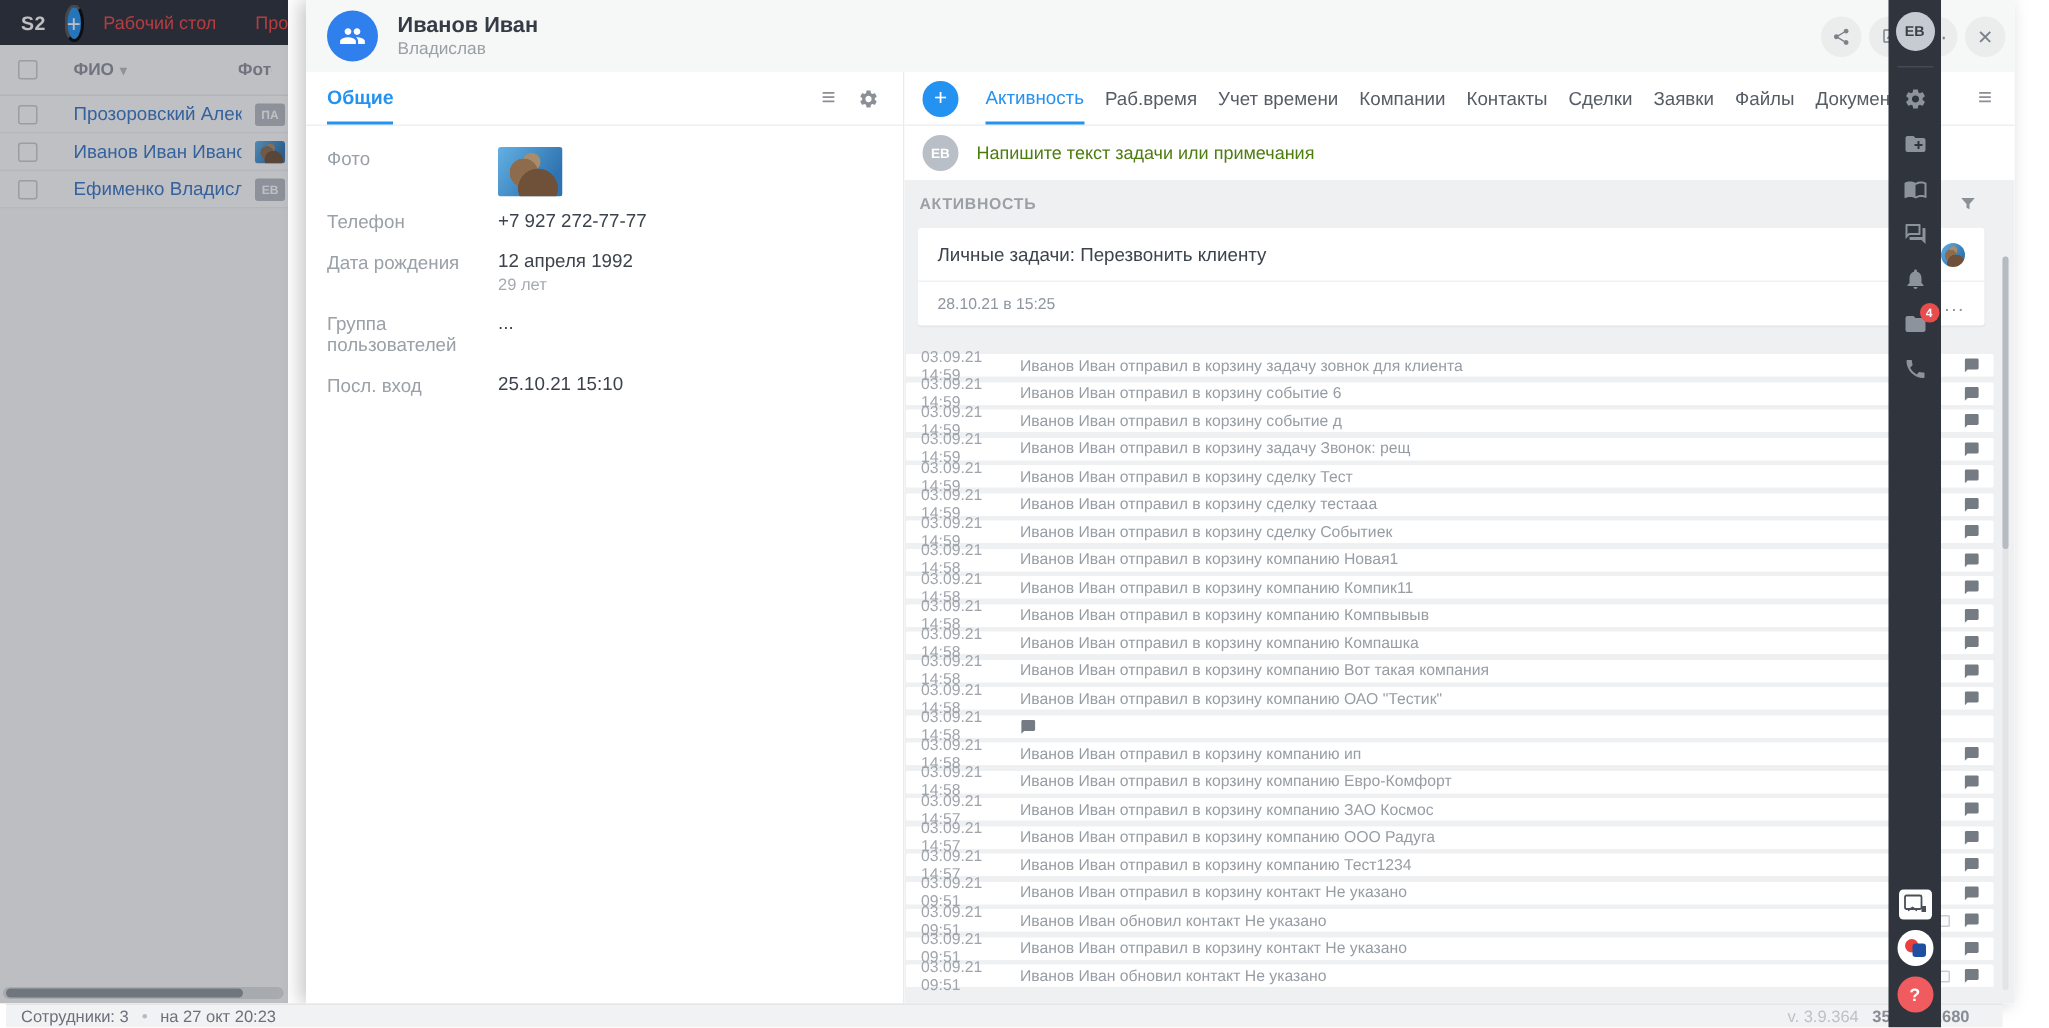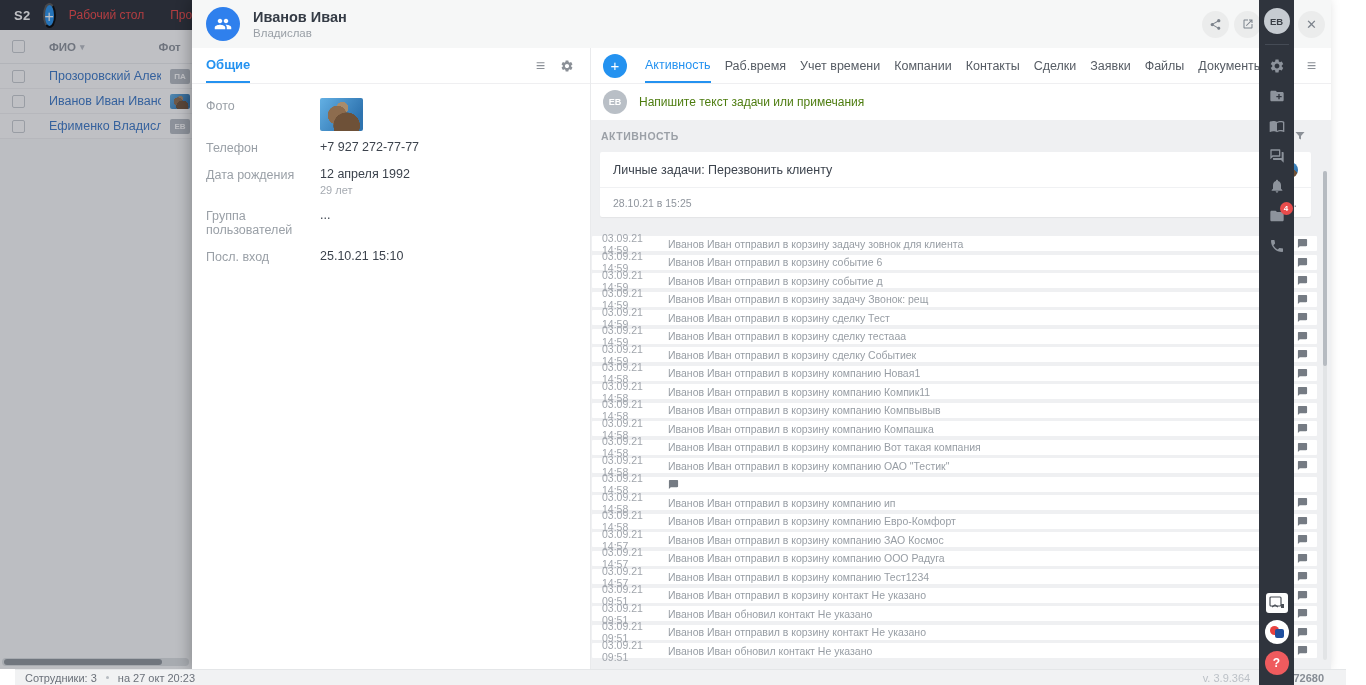--- a/index.html
+++ b/index.html
@@ -34,21 +34,21 @@
   .eav { margin-left:auto; }
   .eav-badge { width:20px; height:15px; border-radius:2px; background:#b6bcc3; color:#fff;
     font-size:8px; font-weight:bold; display:flex; align-items:center; justify-content:center; }
   .dim { position:absolute; left:0; top:0; width:192px; height:669px;
     background:rgba(42,48,58,.30); z-index:5; }
   .hscroll { position:absolute; left:2px; bottom:3px; width:187px; height:8px;
     border-radius:4px; background:rgba(150,155,163,.55); z-index:6; }
   .hthumb { position:absolute; left:2px; top:1px; width:158px; height:6px; border-radius:3px; background:#70767e; }
 
   
-  .card { position:absolute; left:192px; top:0; width:1139px; height:669px; background:#fff;
+  .card { position:absolute; left:204px; top:0; width:1139px; height:669px; background:#fff;
     box-shadow:-4px 0 12px rgba(0,0,0,.22); z-index:10; display:flex; flex-direction:column; }
   .card-header { height:48px; background:#f6f7f7; display:flex; align-items:center;
     padding:0 6px 0 14px; flex-shrink:0; }
   .chavatar { width:34px; height:34px; border-radius:50%; background:#2f80ed;
     display:flex; align-items:center; justify-content:center; flex-shrink:0; }
   .chtitles { margin-left:13px; }
   .chtitle { font-size:14.5px; font-weight:bold; color:#353c46; }
   .chsub { font-size:11.5px; color:#9aa0a7; margin-top:2px; }
   .chactions { margin-left:auto; display:flex; gap:5px; }
   .abtn { width:27px; height:27px; border-radius:50%; background:#ebecec; color:#7b828b;
@@ -109,21 +109,21 @@
   .ftext { color:#979da4; font-size:10.5px; flex:1; white-space:nowrap; overflow:hidden; }
   .fchg { width:8px; height:8px; border:1px solid #c9cdd2; border-radius:1px;
     background:#fbfbfc; margin-right:9px; flex-shrink:0; display:none; }
   .frow.changed .fchg { display:block; }
   .fcomment { display:flex; color:#757b83; flex-shrink:0; }
   .vscroll { position:absolute; right:4px; top:123px; bottom:9px; width:4px;
     background:#e2e4e6; border-radius:2px; }
   .vthumb { position:absolute; top:0; width:4px; height:195px; background:#b6bbc1; border-radius:2px; }
 
   
-  .statusbar { position:absolute; left:15px; top:669px; width:1331px; height:16px; background:#f1f2f3;
+  .statusbar { position:absolute; left:4px; top:669px; width:1331px; height:16px; background:#f1f2f3;
     border-top:1px solid #e4e6e8; display:flex; align-items:center; padding:0 22px 0 10px;
     font-size:11px; color:#6b717a; z-index:12; }
   .sdot { width:3px; height:3px; border-radius:50%; background:#b6bbc1; margin:0 9px; }
   .sver { margin-left:auto; color:#bcc1c7; }
   .sbuild { color:#878d95; font-weight:bold; margin-left:9px; }
 
   
   .rsidebar { position:absolute; right:0; top:0; width:35px; height:685px; background:#2f343d;
     z-index:20; display:flex; flex-direction:column; align-items:center; }
   .sbavatar { width:26px; height:26px; border-radius:50%; background:#c6cbd1; color:#3a3f46;

